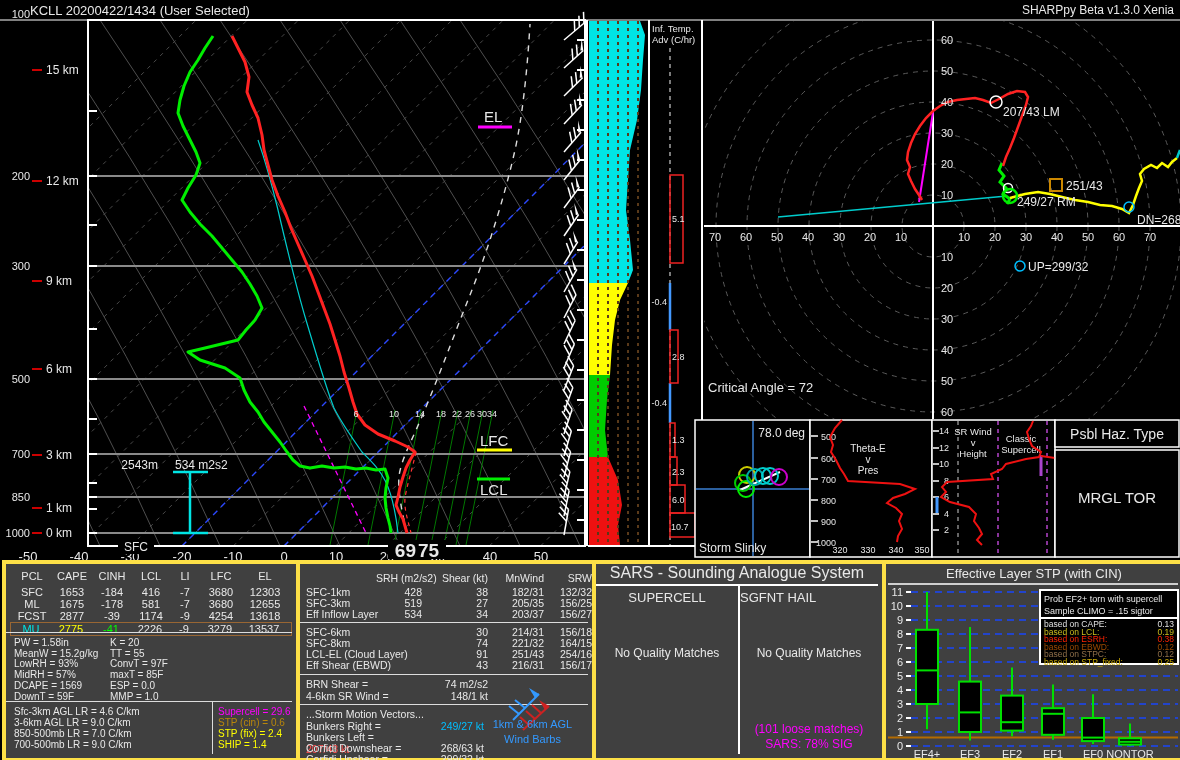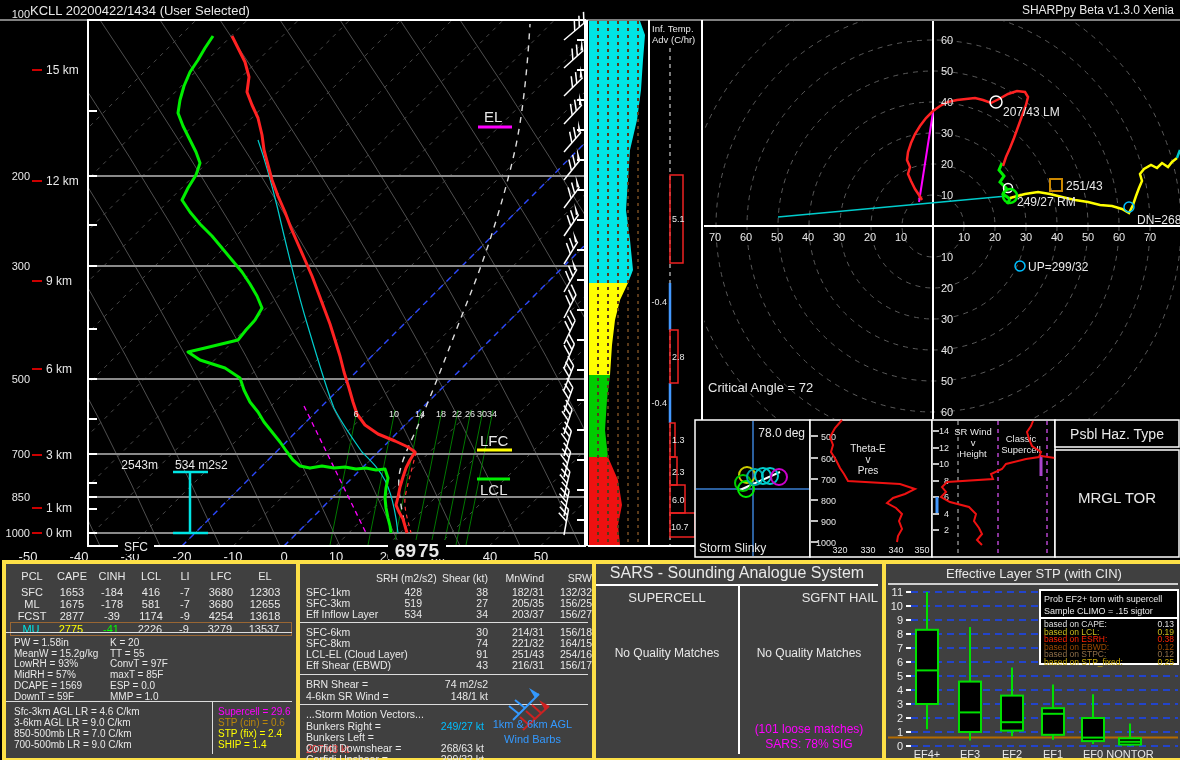--- a/index.html
+++ b/index.html
@@ -632,21 +632,21 @@
       </g>
     </svg>
     <div class="abs" style="left:175px;top:154px;width:115px;text-align:center;font-size:11px;color:#3399ff;">1km &amp; 6km AGL</div>
     <div class="abs" style="left:175px;top:169px;width:115px;text-align:center;font-size:11px;color:#3399ff;">Wind Barbs</div>
   </div>
 
   <div class="panel" style="left:592px;width:286px;">
     <div class="abs" style="left:0;top:0;width:282px;height:20px;border-bottom:2px solid #fff;text-align:center;font-size:16px;">SARS - Sounding Analogue System</div>
     <div class="vline" style="left:142px;top:22px;height:168px;background:#fff;width:2px;"></div>
     <div class="abs" style="left:0;top:26px;width:142px;text-align:center;font-size:13px;">SUPERCELL</div>
-    <div class="abs" style="left:144px;top:26px;width:138px;text-align:right;font-size:13px;">SGFNT HAIL</div>
+    <div class="abs" style="left:144px;top:26px;width:138px;text-align:left;font-size:13px;">SGFNT HAIL</div>
     <div class="abs" style="left:0;top:82px;width:142px;text-align:center;font-size:12px;">No Quality Matches</div>
     <div class="abs" style="left:144px;top:82px;width:138px;text-align:center;font-size:12px;">No Quality Matches</div>
     <div class="abs" style="left:144px;top:158px;width:138px;text-align:center;font-size:12px;color:#ff00ff;">(101 loose matches)</div>
     <div class="abs" style="left:144px;top:173px;width:138px;text-align:center;font-size:12px;color:#ff00ff;">SARS: 78% SIG</div>
   </div>
 
   <div class="panel" style="left:882px;width:294px;">
     <svg id="stpSvg" width="294" height="194">
       <text x="148" y="14" text-anchor="middle" font-size="13">Effective Layer STP (with CIN)</text>
       <line x1="2" y1="20" x2="292" y2="20" stroke="#fff" stroke-width="1.5"></line>

